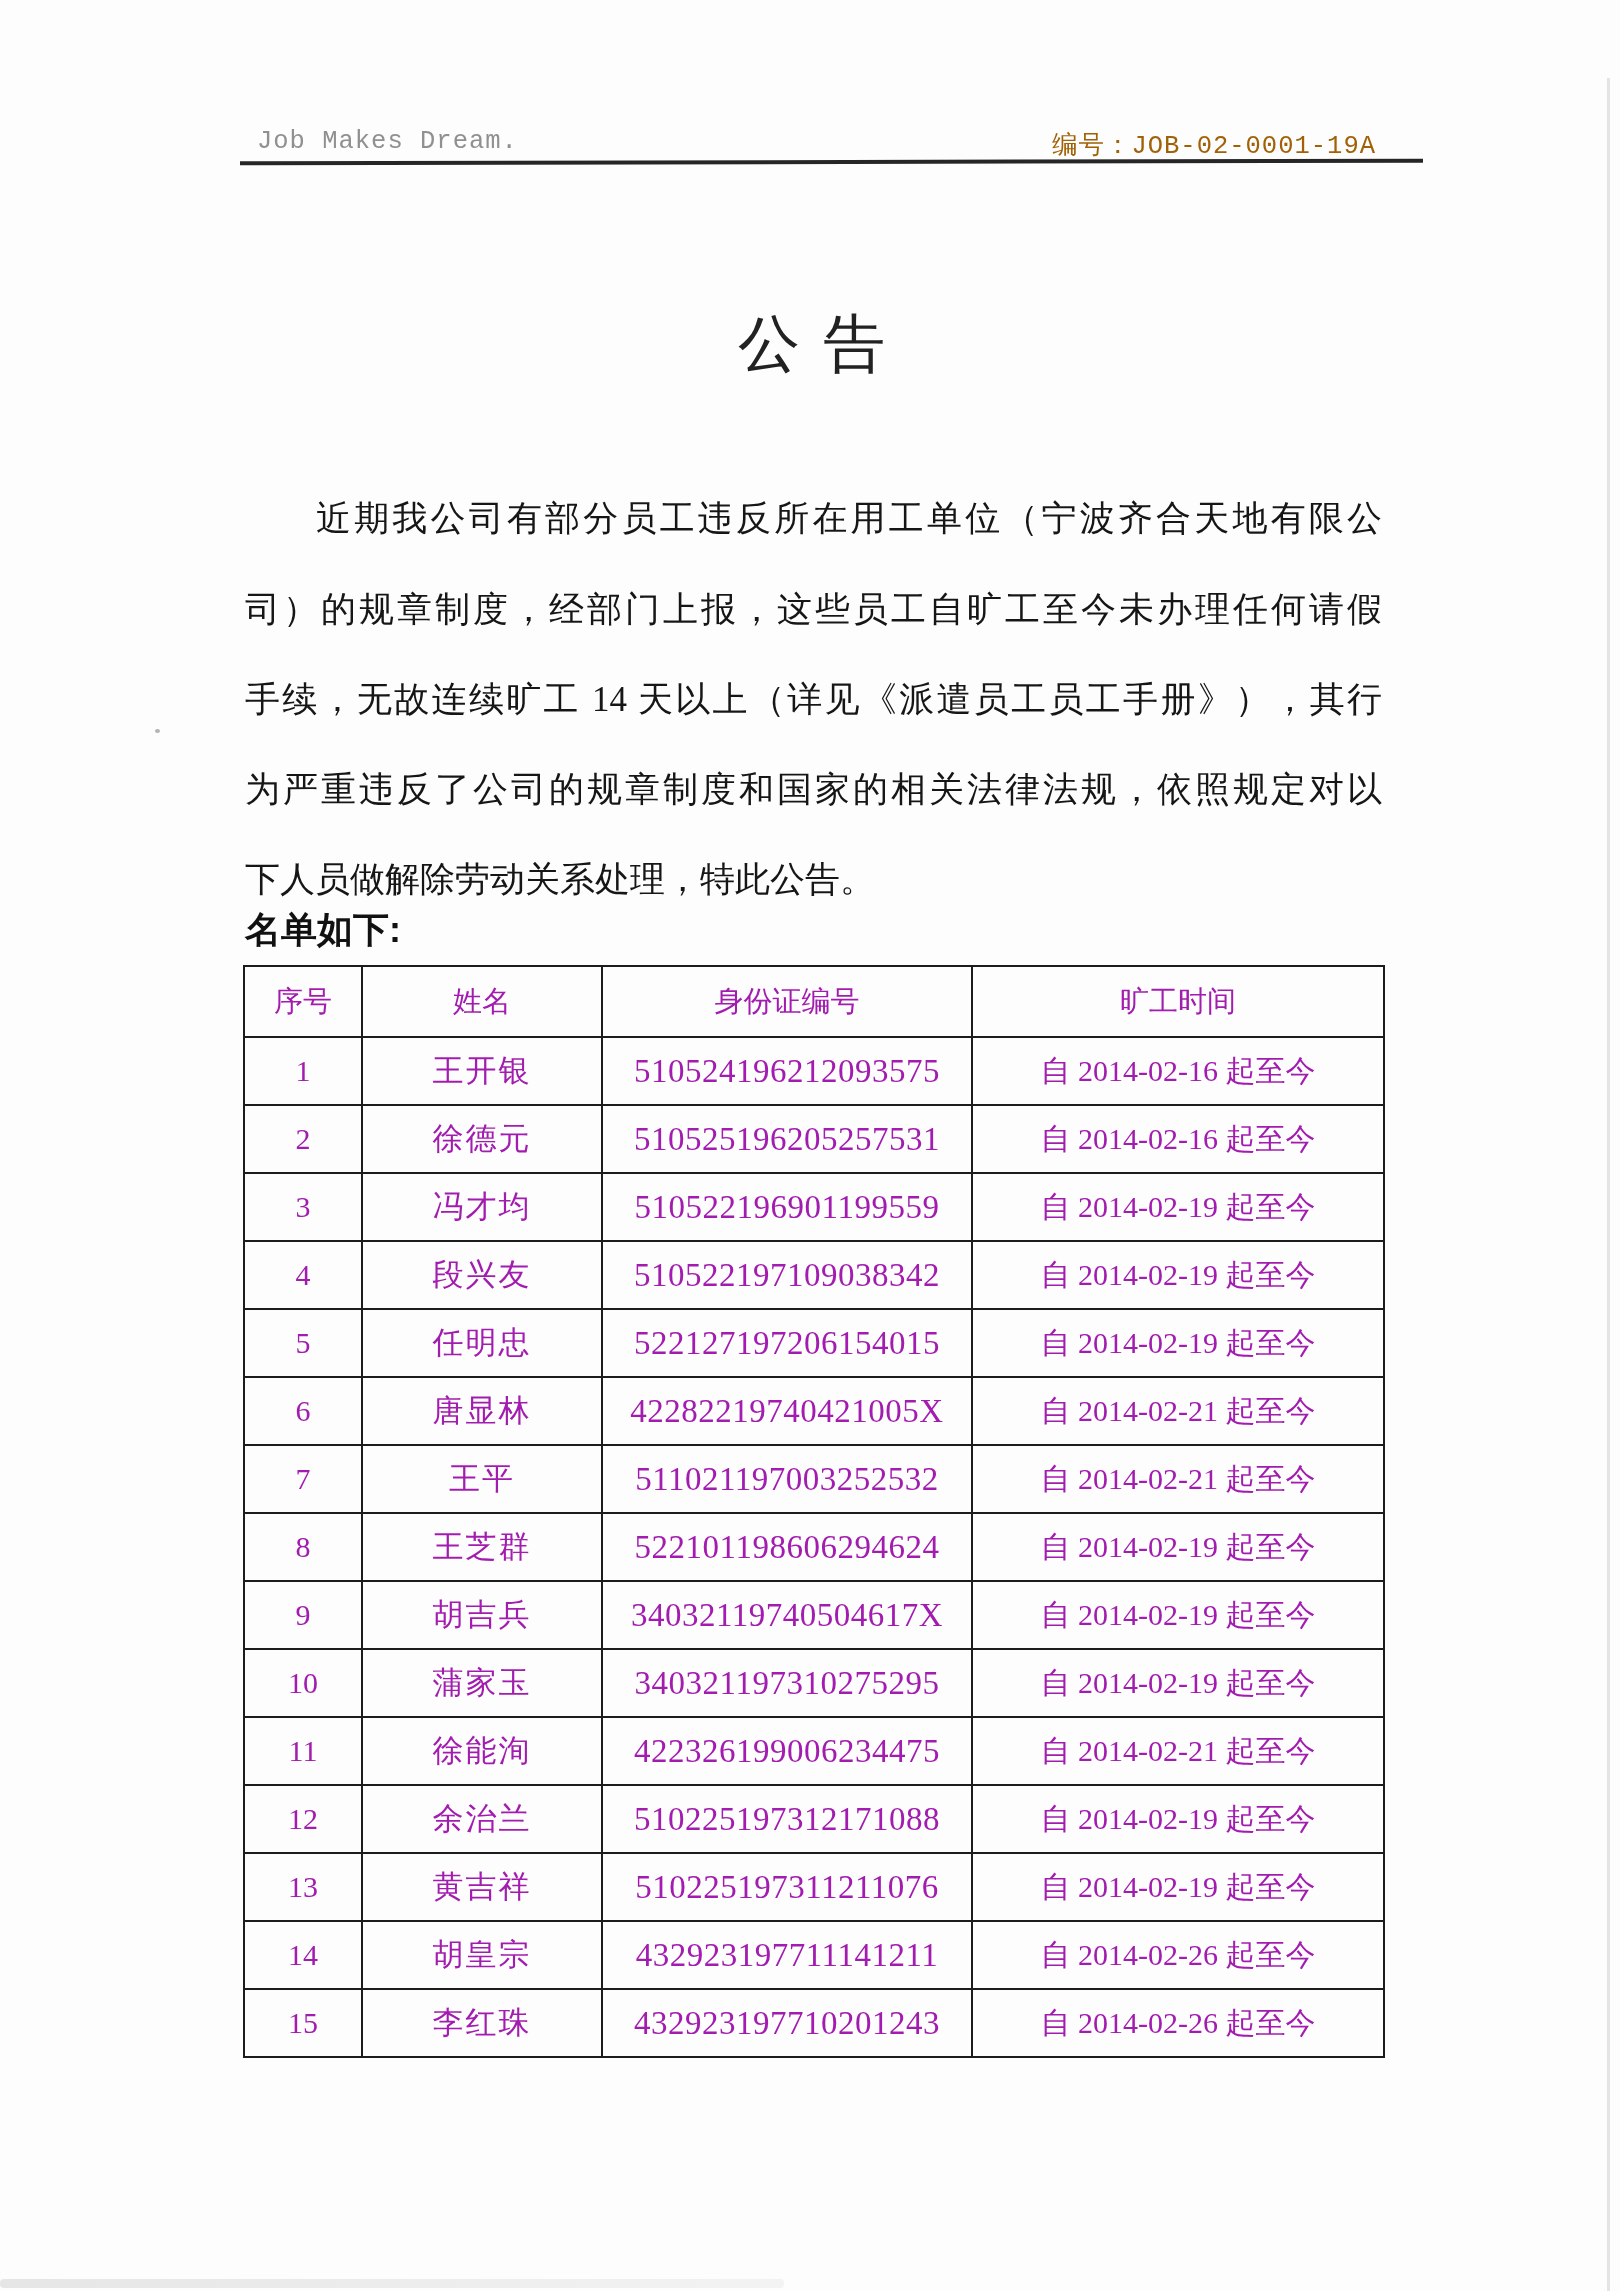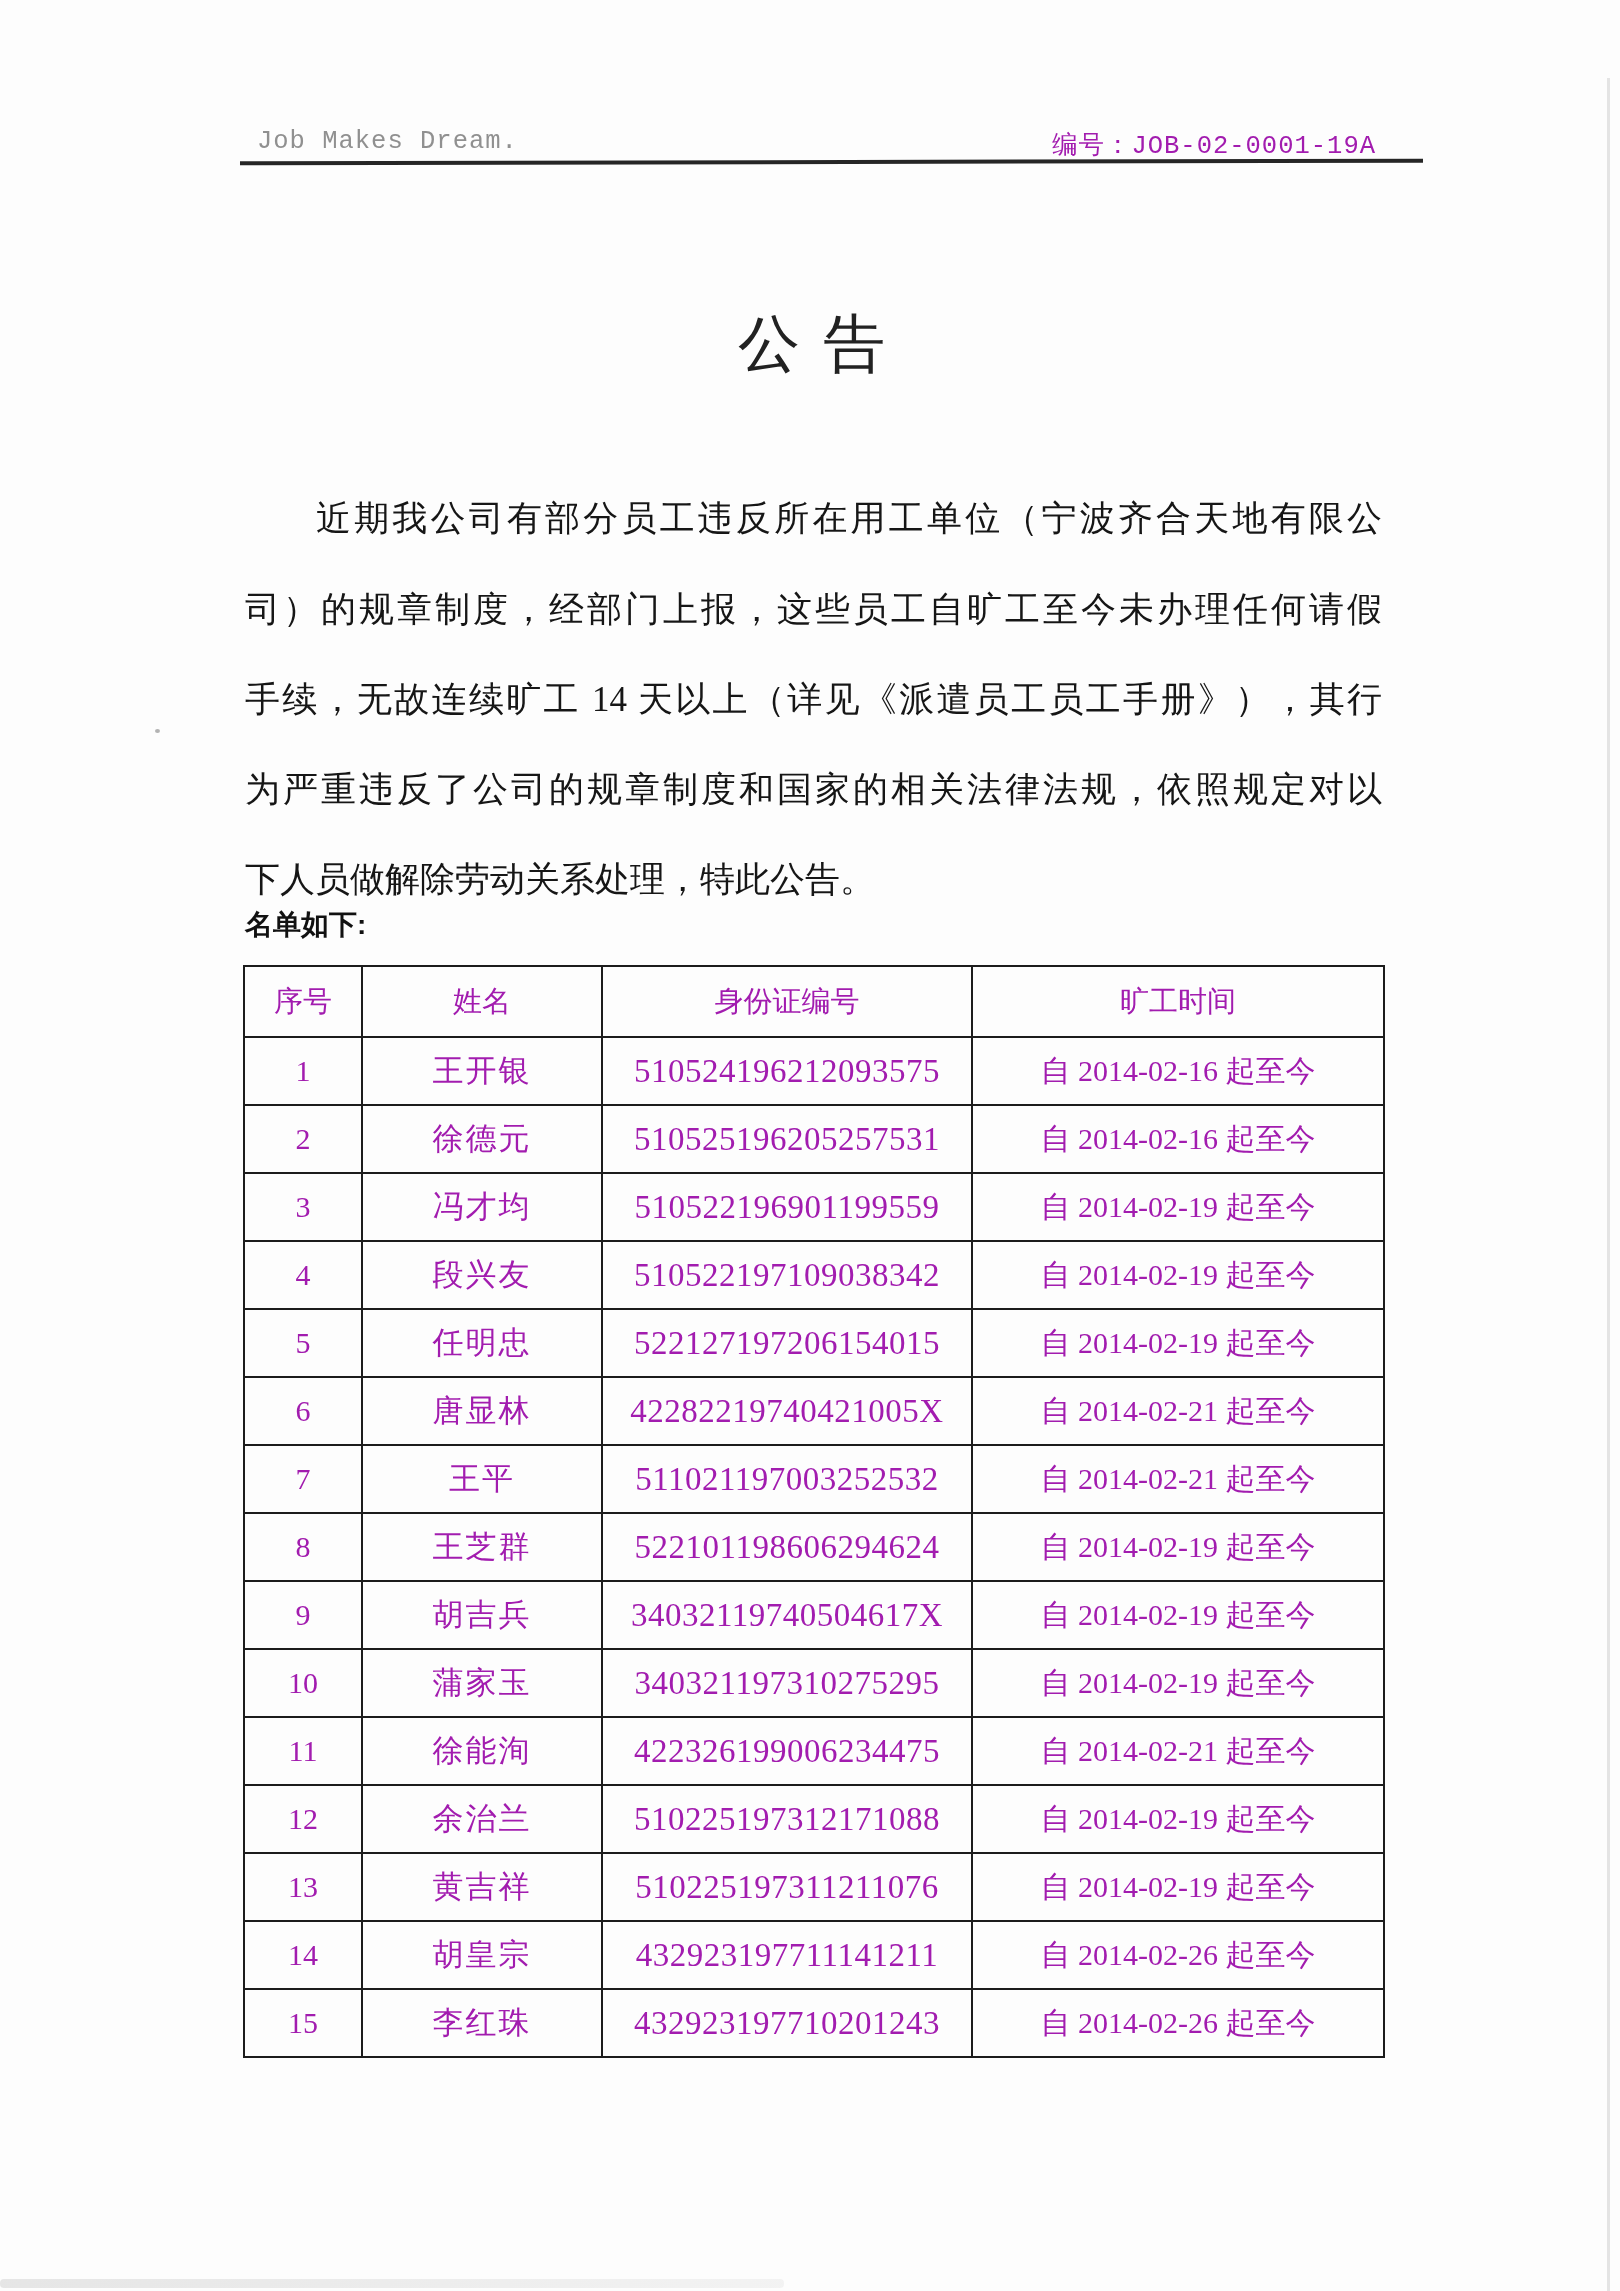--- a/index.html
+++ b/index.html
@@ -10,21 +10,21 @@
   }
   
   .hdr-slogan {
     position:absolute; left:257px; top:127px;
     font-family:"Liberation Mono", monospace;
     font-size:25.5px; letter-spacing:1px; color:#909090;
   }
   .hdr-docnum {
     position:absolute; right:244px; top:127px;
     font-family:"Liberation Mono", monospace;
-    font-size:25.5px; letter-spacing:1px; color:#a21caf;
+    font-size:25.5px; letter-spacing:1px; color:#a16207;
   }
   .hdr-rule {
     position:absolute; left:240px; top:160px; width:1183px; height:3.9px;
     background:#262626; transform:rotate(-0.12deg);
   }
   
   .title {
     position:absolute; left:245px; top:302px; width:1137px;
     text-align:center; font-size:62px; font-weight:normal;
     letter-spacing:3.9px; color:#222;
@@ -35,21 +35,21 @@
     line-height:90px; font-size:35px; color:#161616;
     text-align:justify; text-align-last:justify; text-justify:inter-character;
     white-space:nowrap;
   }
   .bline.first { text-indent:71px; }
   .bline.last  { text-align-last:left; }
   
   .list-label {
     position:absolute; left:245px; top:906px;
     font-family:"Liberation Sans", sans-serif;
-    font-size:28px; font-weight:bold; color:#111;text-align:center;
+    font-size:36px; font-weight:bold; color:#111;text-align:center;
   }
   
   .notice-table {
     position:absolute; left:243px; top:965px; width:1139px;
     border-collapse:collapse; table-layout:fixed;
     color:#a21caf;
   }
   .notice-table th, .notice-table td {
     border:2px solid #1c1c1c;
     border-top-width:2.9px; border-bottom-width:2.9px;

